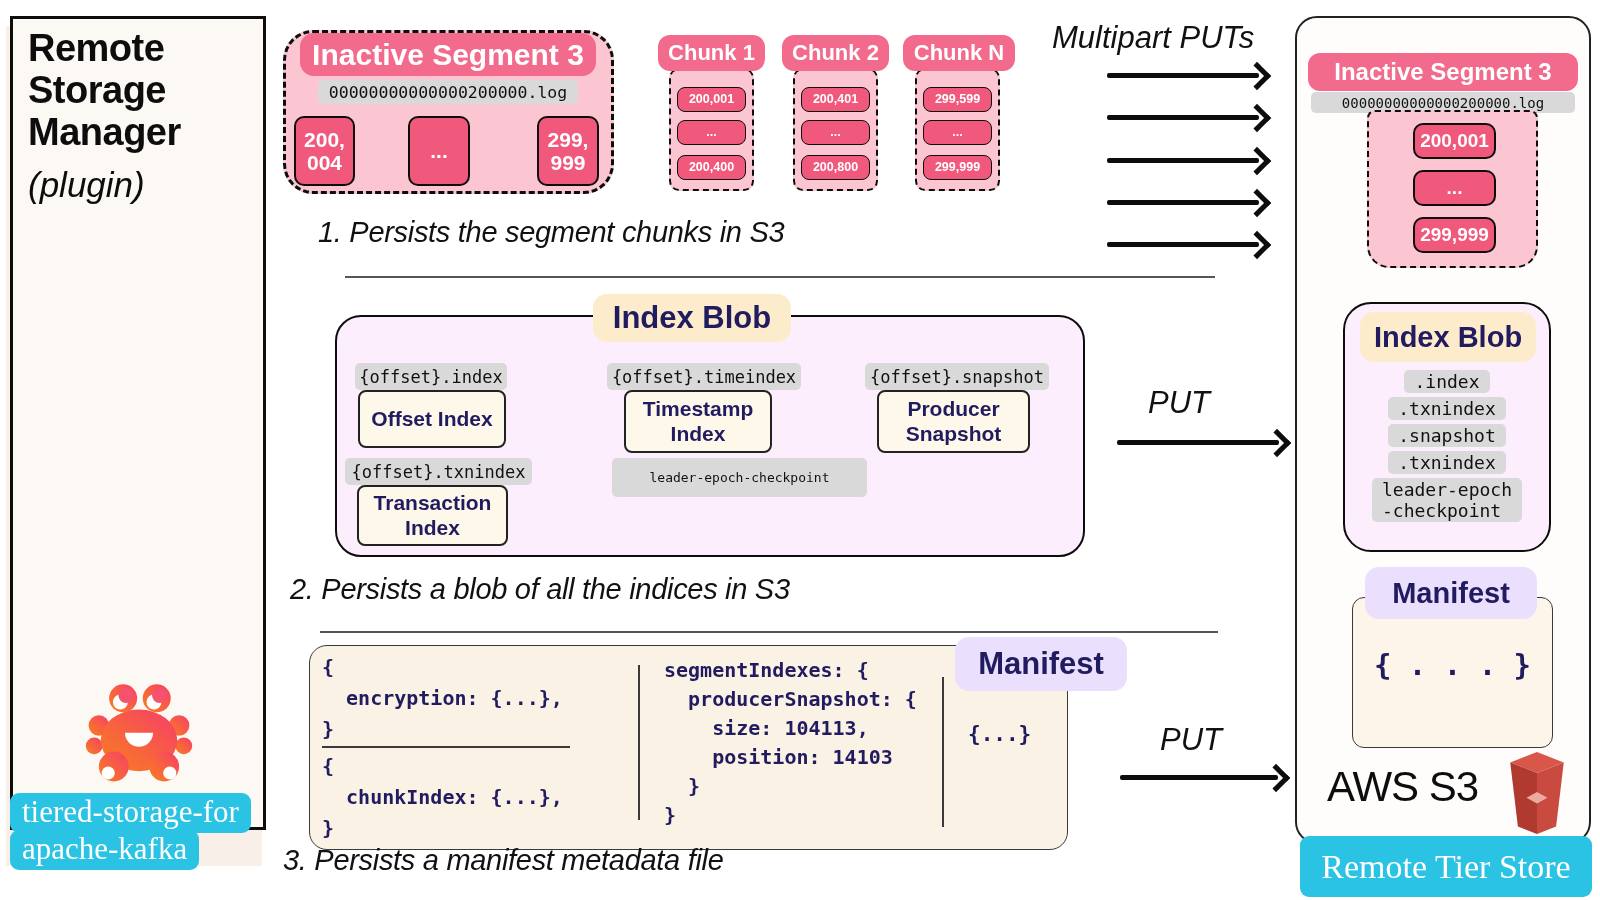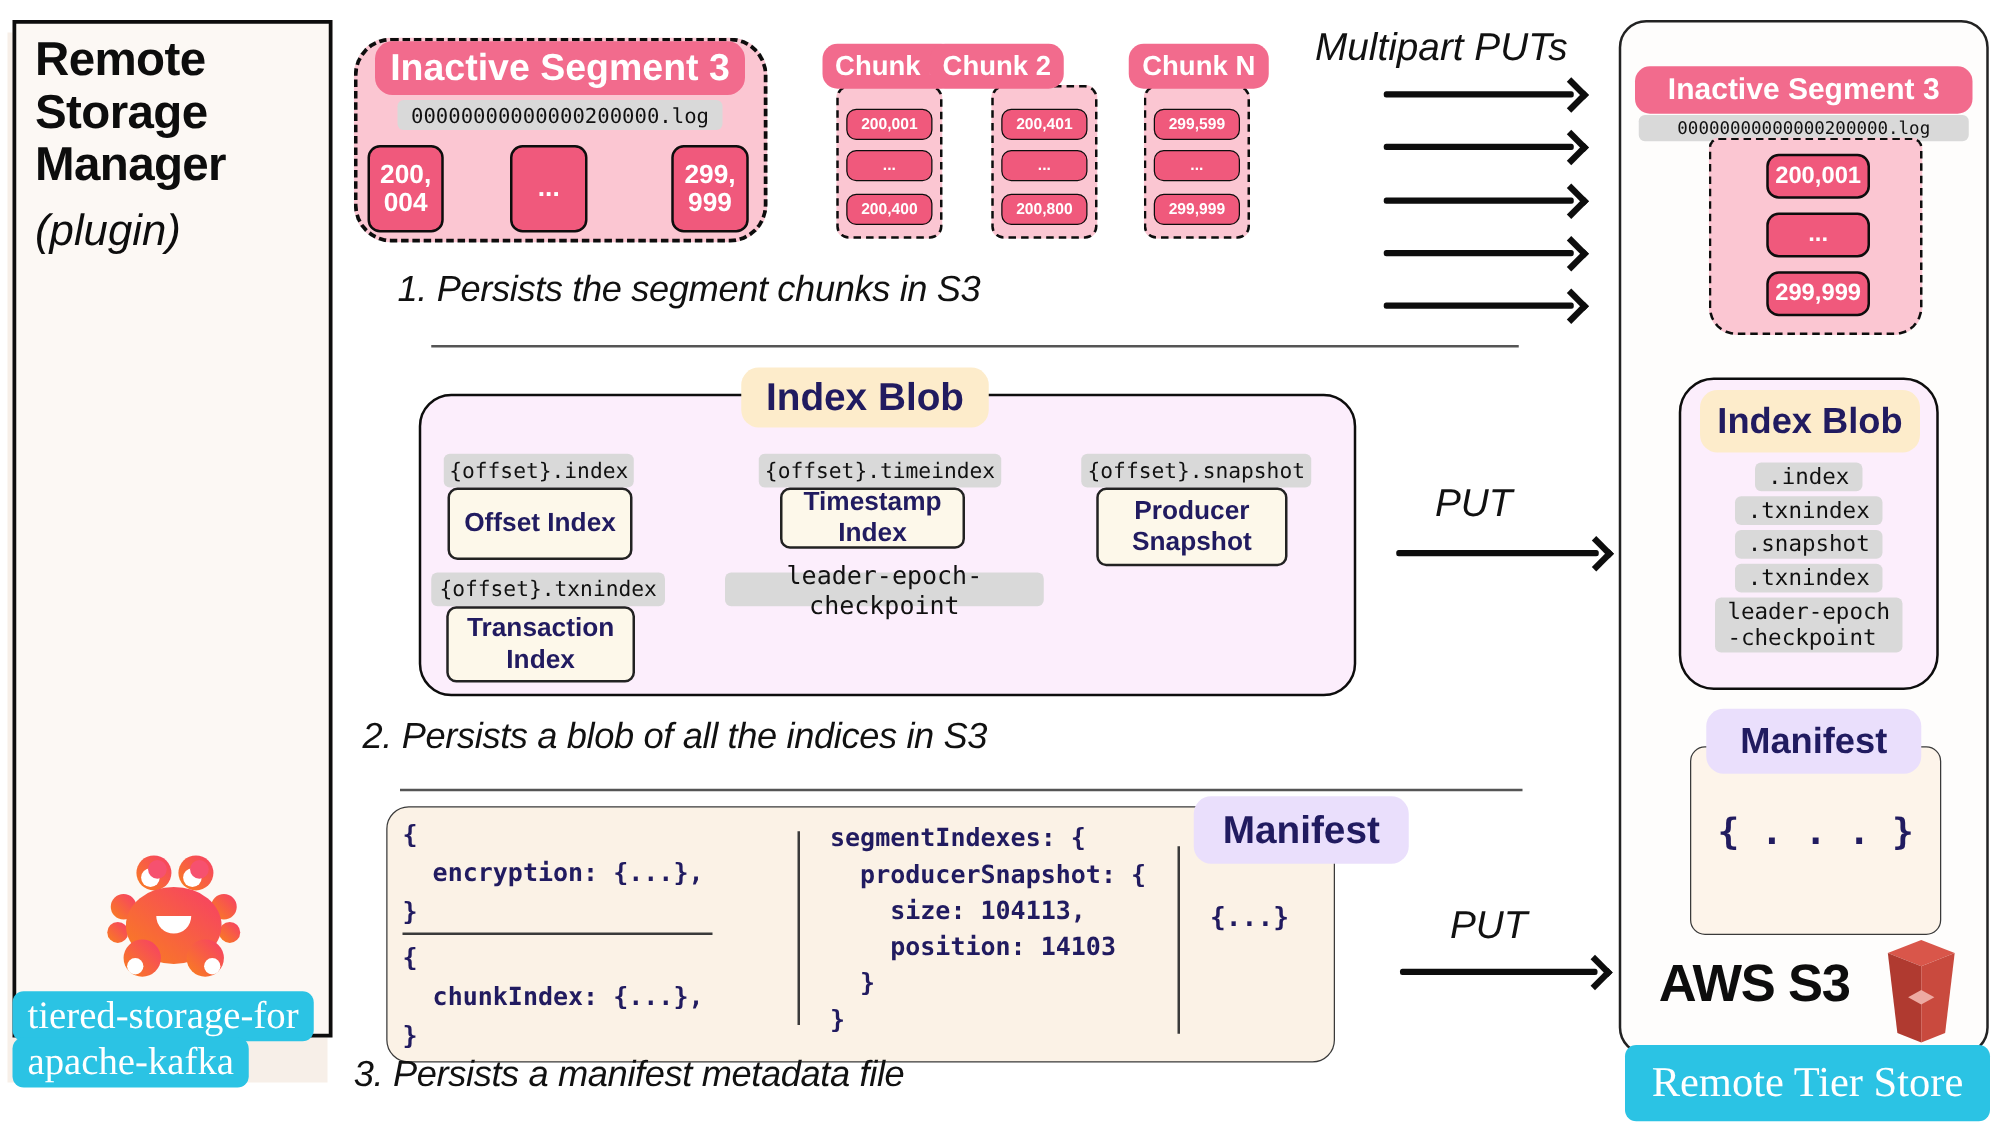--- a/index.html
+++ b/index.html
@@ -79,21 +79,21 @@
   <div class="abs rec center" style="left:537px;top:116px;width:62px;height:70px;font-size:21px">299,
 999</div>
 
   <div class="abs dashbox" style="left:669px;top:68px;width:85px;height:123px;border-width:2.5px;border-radius:10px"></div>
   <div class="abs pillhead center" style="left:658px;top:35px;width:107px;height:36px;font-size:22px;border-radius:12px">Chunk 1</div>
   <div class="abs rec center" style="left:677px;top:87px;width:69px;height:25px;font-size:12.5px;border-width:1.5px;border-radius:8px">200,001</div>
   <div class="abs rec center" style="left:677px;top:120px;width:69px;height:25px;font-size:12.5px;border-width:1.5px;border-radius:8px">...</div>
   <div class="abs rec center" style="left:677px;top:155px;width:69px;height:25px;font-size:12.5px;border-width:1.5px;border-radius:8px">200,400</div>
 
   <div class="abs dashbox" style="left:793px;top:68px;width:85px;height:123px;border-width:2.5px;border-radius:10px"></div>
-  <div class="abs pillhead center" style="left:744px;top:35px;width:107px;height:36px;font-size:22px;border-radius:12px">Chunk 2</div>
+  <div class="abs pillhead center" style="left:782px;top:35px;width:107px;height:36px;font-size:22px;border-radius:12px">Chunk 2</div>
   <div class="abs rec center" style="left:801px;top:87px;width:69px;height:25px;font-size:12.5px;border-width:1.5px;border-radius:8px">200,401</div>
   <div class="abs rec center" style="left:801px;top:120px;width:69px;height:25px;font-size:12.5px;border-width:1.5px;border-radius:8px">...</div>
   <div class="abs rec center" style="left:801px;top:155px;width:69px;height:25px;font-size:12.5px;border-width:1.5px;border-radius:8px">200,800</div>
 
   <div class="abs dashbox" style="left:915px;top:68px;width:85px;height:123px;border-width:2.5px;border-radius:10px"></div>
   <div class="abs pillhead center" style="left:903px;top:35px;width:112px;height:36px;font-size:22px;border-radius:12px">Chunk N</div>
   <div class="abs rec center" style="left:923px;top:87px;width:69px;height:25px;font-size:12.5px;border-width:1.5px;border-radius:8px">299,599</div>
   <div class="abs rec center" style="left:923px;top:120px;width:69px;height:25px;font-size:12.5px;border-width:1.5px;border-radius:8px">...</div>
   <div class="abs rec center" style="left:923px;top:155px;width:69px;height:25px;font-size:12.5px;border-width:1.5px;border-radius:8px">299,999</div>
 
@@ -107,29 +107,29 @@
   <div class="abs step" style="left:318px;top:216px">1. Persists the segment chunks in S3</div>
   <div class="abs hline" style="left:345px;top:276px;width:870px;background:#555"></div>
 
   <div class="abs" style="left:335px;top:315px;width:750px;height:242px;background:#fceefc;border:2.5px solid #0d0d0d;border-radius:26px"></div>
   <div class="abs peach center navy" style="left:593px;top:294px;width:198px;height:48px;font-size:31px;font-weight:800">Index Blob</div>
 
   <div class="abs tag center" style="left:355px;top:363px;width:152px;height:27px;font-size:17px">{offset}.index</div>
   <div class="abs itembox center" style="left:358px;top:390px;width:148px;height:58px">Offset Index</div>
 
   <div class="abs tag center" style="left:607px;top:363px;width:194px;height:27px;font-size:17px">{offset}.timeindex</div>
-  <div class="abs itembox center" style="left:624px;top:390px;width:148px;height:49px;padding:0 6px">Timestamp Index</div>
+  <div class="abs itembox center" style="left:624px;top:390px;width:148px;height:63px;padding:0 6px">Timestamp Index</div>
 
   <div class="abs tag center" style="left:865px;top:363px;width:184px;height:27px;font-size:17px">{offset}.snapshot</div>
   <div class="abs itembox center" style="left:877px;top:390px;width:153px;height:63px;padding:0 22px">Producer Snapshot</div>
 
   <div class="abs tag center" style="left:345px;top:458px;width:187px;height:27px;font-size:17px">{offset}.txnindex</div>
   <div class="abs itembox center" style="left:357px;top:485px;width:151px;height:61px;padding:0 18px">Transaction Index</div>
 
-  <div class="abs tag center" style="left:580px;top:458px;width:255px;height:27px;font-size:20px">leader-epoch-checkpoint</div>
+  <div class="abs tag center" style="left:612px;top:458px;width:255px;height:39px;font-size:13px">leader-epoch-checkpoint</div>
 
   <div class="abs step" style="left:290px;top:573px">2. Persists a blob of all the indices in S3</div>
   <div class="abs hline" style="left:320px;top:631px;width:898px;background:#555"></div>
 
   <div class="abs" style="left:309px;top:645px;width:759px;height:205px;background:#fbf2e6;border:1.6px solid #3a3a3a;border-radius:18px"></div>
   <div class="abs lav center navy" style="left:955px;top:637px;width:172px;height:54px;font-size:31px;font-weight:800">Manifest</div>
 
   <div class="abs code" style="left:322px;top:652px;font-size:20px;line-height:31px">{
   encryption: {...},
 }</div>
@@ -172,21 +172,21 @@
     <span class="tag" style="font-size:18px;padding:1px 10px">.snapshot</span>
     <span class="tag" style="font-size:18px;padding:1px 10px">.txnindex</span>
     <span class="tag" style="font-size:18px;padding:1px 10px;text-align:left">leader-epoch
 -checkpoint</span>
   </div>
 
   <div class="abs" style="left:1352px;top:597px;width:201px;height:151px;background:#fdf4ea;border:1.6px solid #3a3a3a;border-radius:12px"></div>
   <div class="abs lav center navy" style="left:1365px;top:567px;width:172px;height:52px;font-size:29px;font-weight:800">Manifest</div>
   <div class="abs code center" style="left:1352px;top:648px;width:201px;font-size:29px;justify-content:center;display:flex">{ . . . }</div>
 
-  <div class="abs" style="left:1327px;top:763px;font-size:42px;font-weight:700;letter-spacing:-1px">AWS S3</div>
+  <div class="abs" style="left:1327px;top:763px;font-size:42px;font-weight:400;letter-spacing:-1px">AWS S3</div>
   <div class="abs" style="left:1506px;top:750px;width:62px;height:86px">
     <svg width="62" height="86" viewBox="0 0 64 90">
       <polygon points="32,2 60,13 32,24 4,13" fill="#d9564a"></polygon>
       <polygon points="4,13 32,24 32,88 12,80" fill="#b03a30"></polygon>
       <polygon points="60,13 32,24 32,88 52,80" fill="#c94a3e"></polygon>
       <polygon points="32,44 43,50 32,56 21,50" fill="#edaaa2"></polygon>
     </svg>
   </div>
 
   <div class="abs cyanpill center" style="left:1300px;top:836px;width:292px;height:61px;font-size:34px">Remote Tier Store</div>

